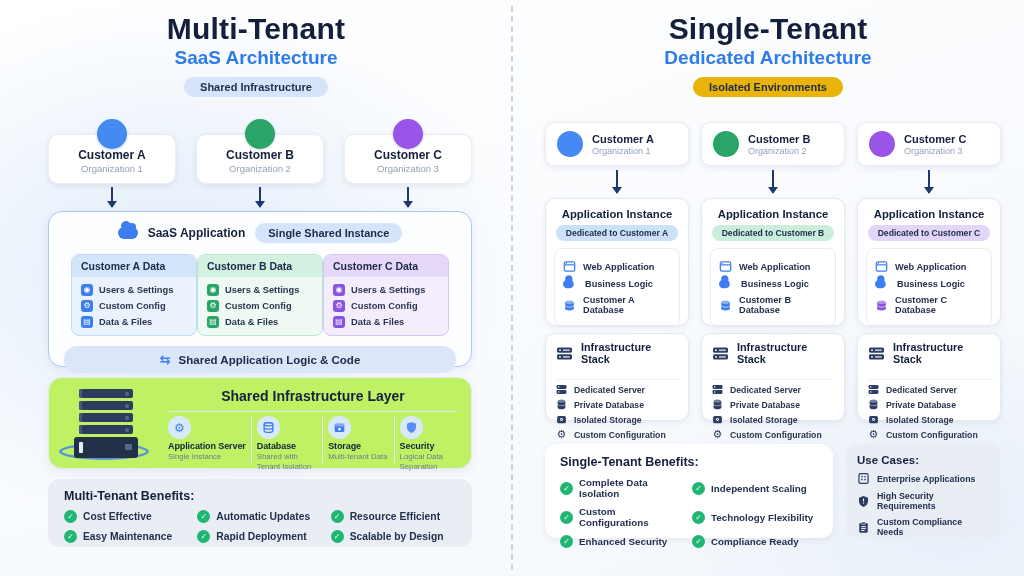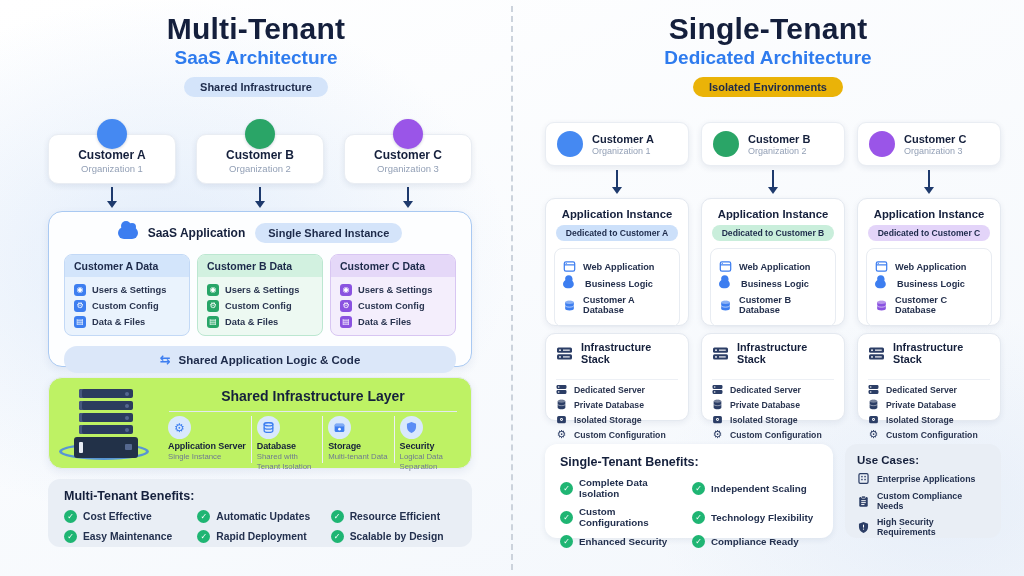--- a/index.html
+++ b/index.html
@@ -50,21 +50,21 @@
 
   
   .saas{position:absolute;top:211px;left:48px;width:424px;height:156px;background:#fdfeff;border:1.5px solid #a9c9f2;
     border-radius:14px;box-shadow:0 3px 8px rgba(40,70,130,.08);box-sizing:border-box;}
   .saas-head{display:flex;align-items:center;justify-content:center;gap:10px;margin-top:11px;}
   .saas-title{font-size:12px;font-weight:800;}
   .cloud{position:relative;width:20px;height:12px;background:currentColor;border-radius:8px;}
   .cloud::before{content:"";position:absolute;left:3px;top:-6px;width:10px;height:10px;background:currentColor;border-radius:50%;}
   .cloud::after{content:"";position:absolute;right:2px;top:-4px;width:8px;height:8px;background:currentColor;border-radius:50%;}
   .c-blue{color:#3d7ef0;}
-  .data-row{display:flex;justify-content:space-between;padding:0 15px;margin-top:11px;}
+  .data-row{display:flex;justify-content:center;padding:0 15px;margin-top:11px;}
   .dcard{width:126px;border-radius:8px;overflow:hidden;border:1px solid;box-sizing:border-box;}
   .dcard.a{background:#eaf3fd;border-color:#c3d9f6;} .dcard.a .dhead{background:#d3e5fb;}
   .dcard.b{background:#edf9f2;border-color:#bce7d1;} .dcard.b .dhead{background:#d2f1e0;}
   .dcard.c{background:#f4eefc;border-color:#d8c6f2;} .dcard.c .dhead{background:#e5d8f8;}
   .dhead{font-size:10.5px;font-weight:800;padding:5px 9px;color:#1d2a4a;}
   .ditems{padding:3px 9px 7px;}
   .ditem{display:flex;align-items:center;gap:6px;font-size:9.3px;font-weight:600;margin-top:4px;color:#2a3550;}
   .dicon{width:12px;height:12px;border-radius:3px;color:#fff;font-size:8px;line-height:12px;text-align:center;
     font-family:"DejaVu Sans",sans-serif;flex:0 0 12px;}
   .dicon.a{background:#3d7ef0;} .dicon.b{background:#27a567;} .dicon.c{background:#8a52e0;}
@@ -624,31 +624,31 @@
             <rect x="3" y="2.5" width="14" height="15" rx="2" fill="none" stroke="currentColor" stroke-width="1.9"></rect>
             <rect x="6.5" y="6" width="2.2" height="2.2" fill="currentColor"></rect>
             <rect x="11.3" y="6" width="2.2" height="2.2" fill="currentColor"></rect>
             <rect x="6.5" y="10.5" width="2.2" height="2.2" fill="currentColor"></rect>
             <rect x="11.3" y="10.5" width="2.2" height="2.2" fill="currentColor"></rect>
           </svg>
           <span>Enterprise Applications</span>
         </div>
       <div class="ucase-item">
           <svg class="usvg navy" viewBox="0 0 20 20">
+            <path d="M10 1.5l7 2.6v5.2c0 4.3-3 7.6-7 9.2-4-1.6-7-4.9-7-9.2V4.1z" fill="currentColor"></path>
+            <rect x="9.2" y="5.2" width="1.6" height="5" rx=".8" fill="#fff"></rect>
+            <circle cx="10" cy="12.4" r="1" fill="#fff"></circle>
+          </svg>
+          <span>High Security Requirements</span>
+        </div>
+      <div class="ucase-item">
+          <svg class="usvg navy" viewBox="0 0 20 20">
             <rect x="3.5" y="3" width="13" height="15" rx="2" fill="currentColor"></rect>
             <rect x="7" y="1.5" width="6" height="3.5" rx="1.2" fill="currentColor" stroke="#fff" stroke-width="1"></rect>
             <rect x="6.5" y="8" width="7" height="1.5" fill="#fff"></rect>
             <rect x="6.5" y="11" width="7" height="1.5" fill="#fff"></rect>
             <rect x="6.5" y="14" width="5" height="1.5" fill="#fff"></rect>
           </svg>
           <span>Custom Compliance Needs</span>
         </div>
-      <div class="ucase-item">
-          <svg class="usvg navy" viewBox="0 0 20 20">
-            <path d="M10 1.5l7 2.6v5.2c0 4.3-3 7.6-7 9.2-4-1.6-7-4.9-7-9.2V4.1z" fill="currentColor"></path>
-            <rect x="9.2" y="5.2" width="1.6" height="5" rx=".8" fill="#fff"></rect>
-            <circle cx="10" cy="12.4" r="1" fill="#fff"></circle>
-          </svg>
-          <span>High Security Requirements</span>
-        </div>
     </div>
   </div>
 </div>
 
 </body></html>

